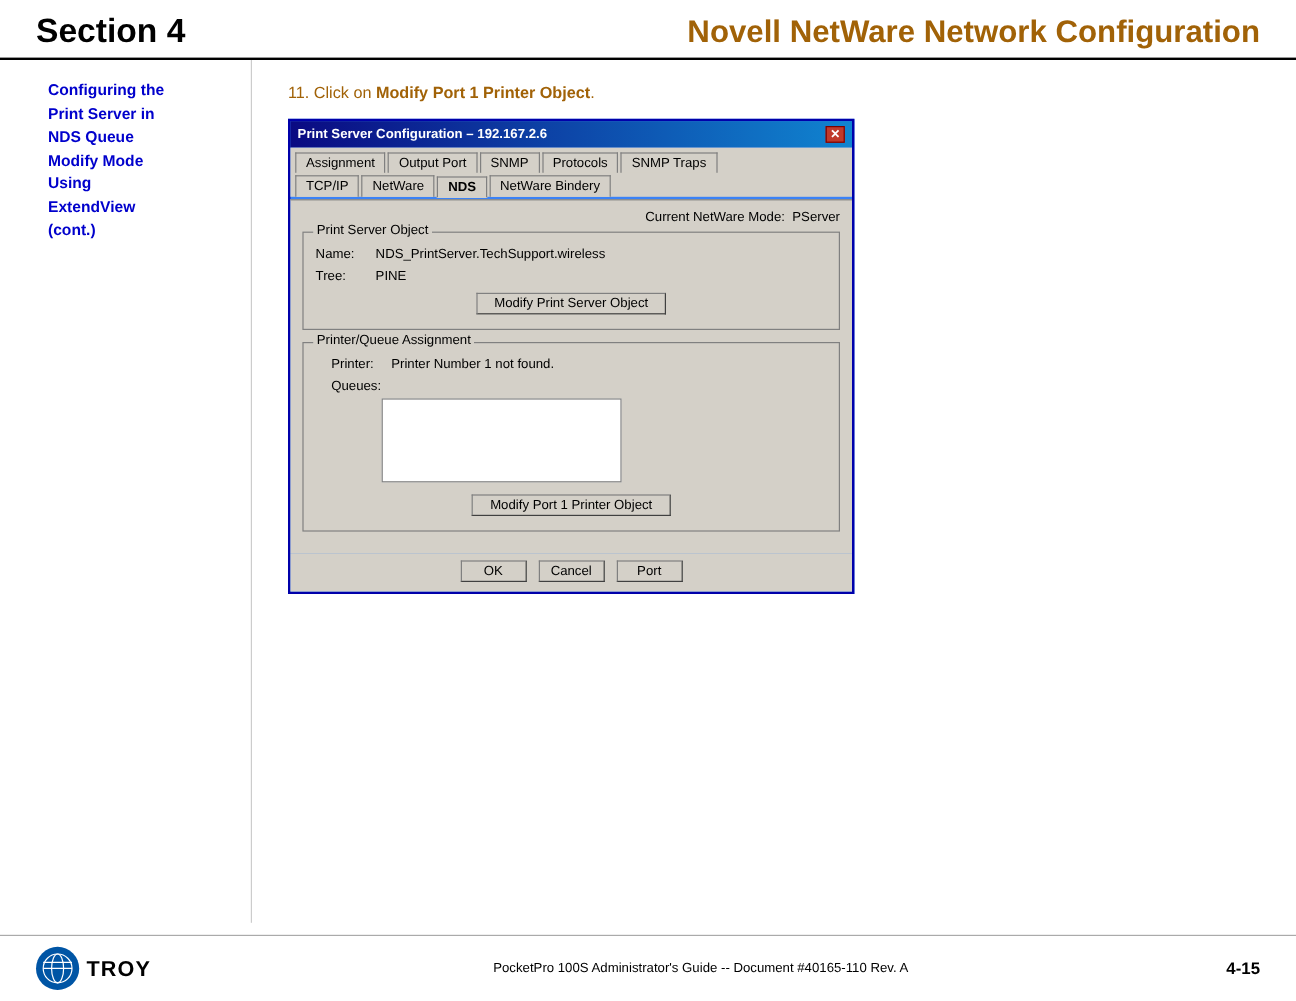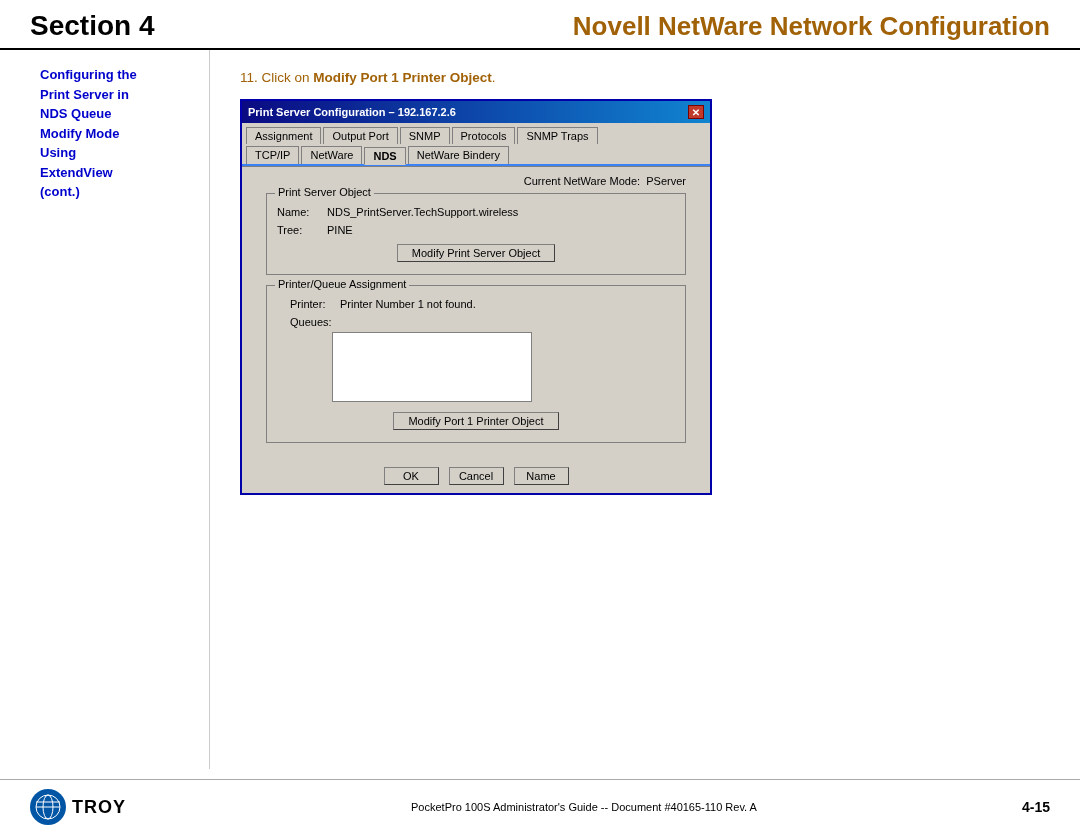--- a/index.html
+++ b/index.html
@@ -133,21 +133,21 @@
       font-weight: bold;
       border-bottom: 1px solid #d4d0c8;
       z-index: 1;
       position: relative;
       top: 1px;
     }
 
     
     .dialog-body {
       background: #d4d0c8;
-      padding: 8px 24px;
+      padding: 8px 10px;
       border-top: 1px solid #808080;
     }
 
     .netware-mode-bar {
       text-align: right;
       font-size: 11px;
       margin-bottom: 6px;
       color: #000;
     }
 
@@ -362,21 +362,21 @@
           </div>
           <div class="queues-box"></div>
           <button class="modify-btn" style="margin-top:10px;">Modify Port 1 Printer Object</button>
         </div>
 
       </div>
 
       <div class="dialog-buttons">
         <button class="dialog-btn">OK</button>
         <button class="dialog-btn">Cancel</button>
-        <button class="dialog-btn">Name</button>
+        <button class="dialog-btn">Port</button>
       </div>
 
     </div>
 
   </div>
 
 </div>
 
 <div class="footer">
   <div class="footer-logo">

